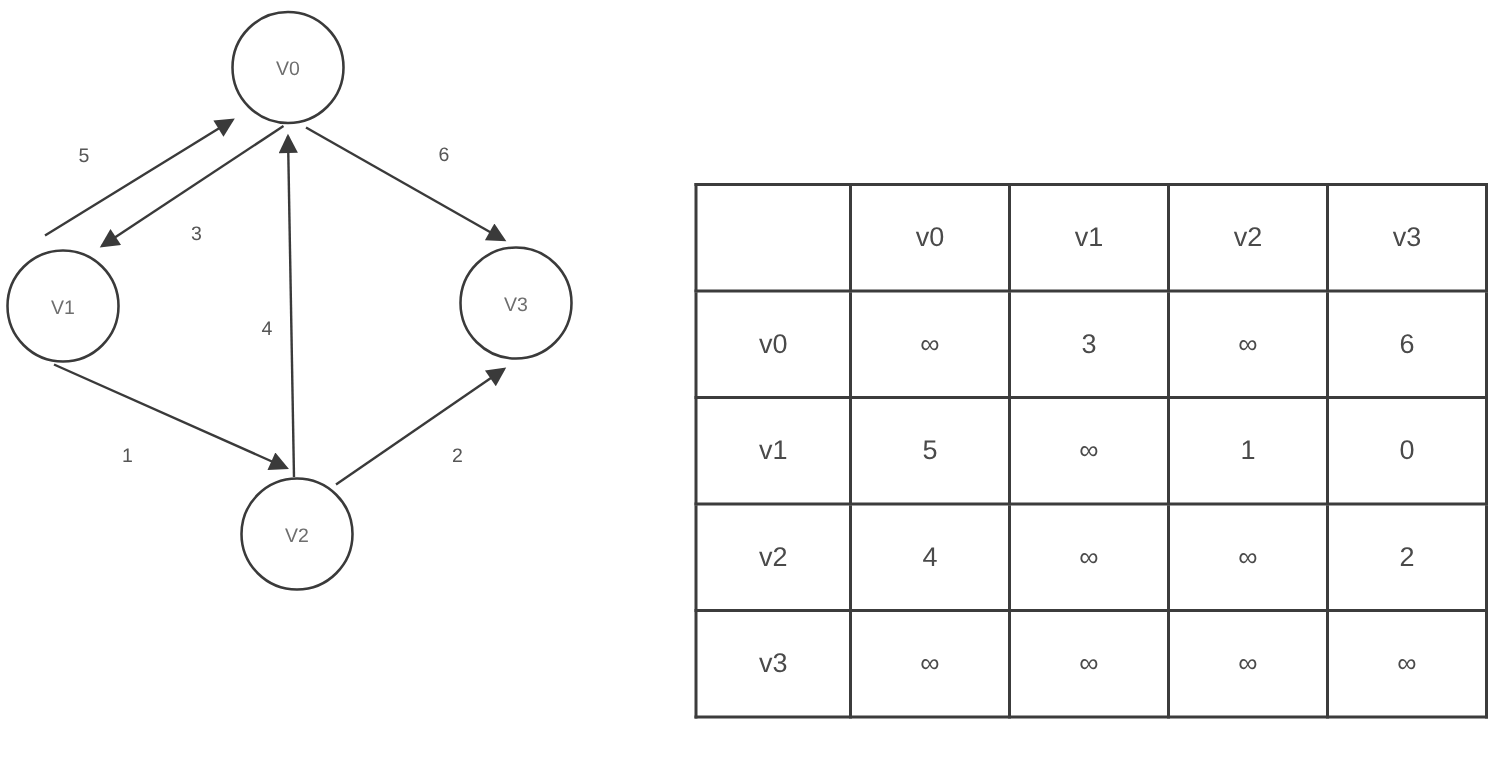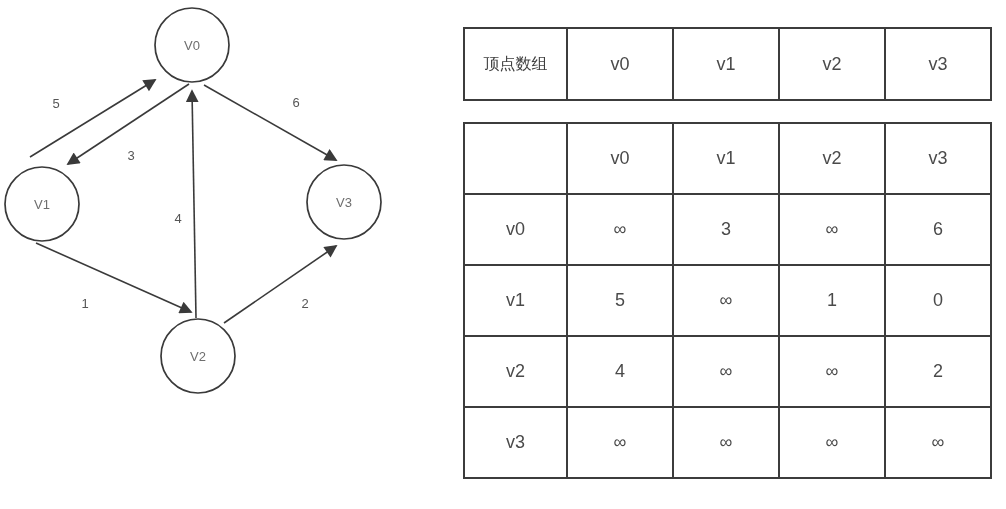--- a/index.html
+++ b/index.html
@@ -61,38 +61,20 @@
     <g>
       <circle class="node-circle" cx="344" cy="202" r="37"></circle>
       <text class="node-label" x="344" y="207">V3</text>
     </g>
     <g>
       <circle class="node-circle" cx="198" cy="356" r="37"></circle>
       <text class="node-label" x="198" y="361">V2</text>
     </g>
   </svg>
 
-  <table class="vtx-table">
-    <colgroup>
-      <col style="width:103px">
-        <col style="width:106px">
-        <col style="width:106px">
-      <col style="width:106px">
-        <col style="width:106px">
-    </colgroup>
-    <tbody>
-        <tr>
-      <td class="vtx-header">顶点数组</td>
-      <td>v0</td>
-      <td>v1</td>
-      <td>v2</td>
-      <td>v3</td>
-    </tr>
-  </tbody>
-    </table>
 
   <table class="mat-table">
     <colgroup>
       <col style="width:103px">
         <col style="width:106px">
         <col style="width:106px">
       <col style="width:106px">
         <col style="width:106px">
     </colgroup>
     <tbody>

